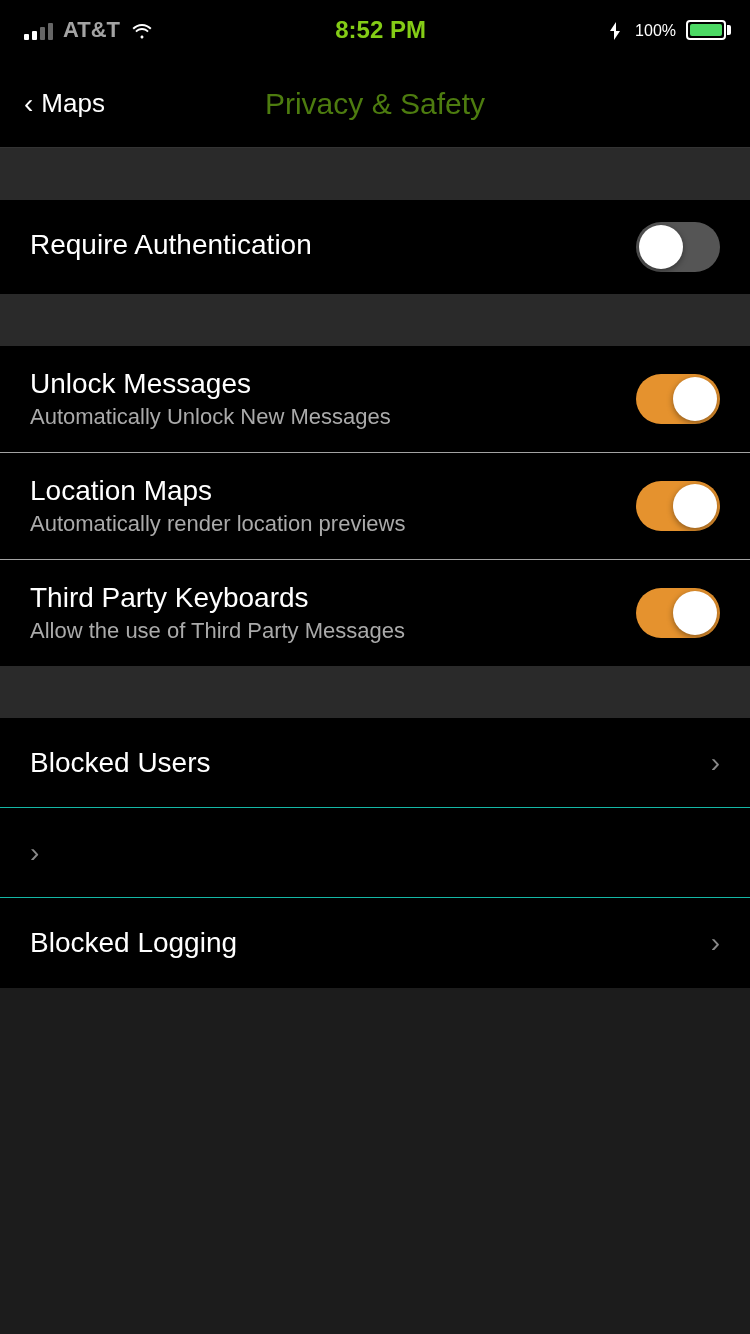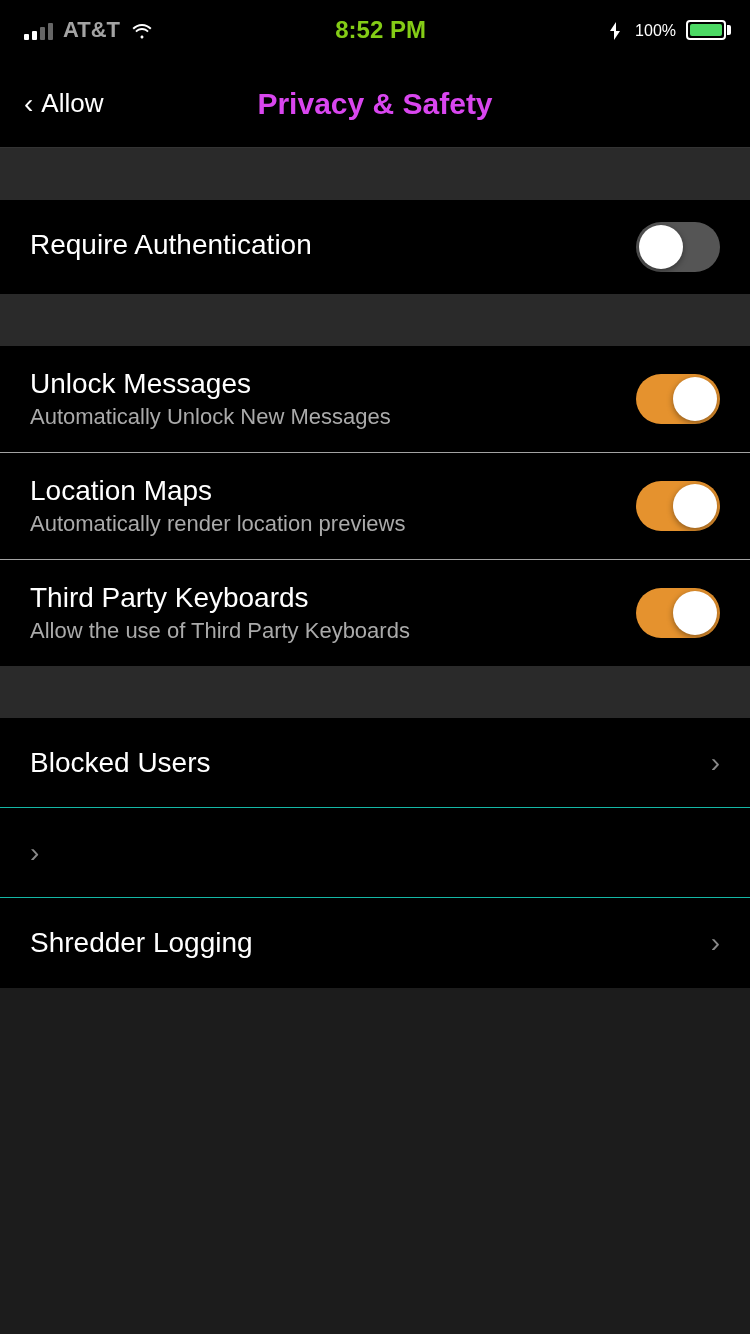--- a/index.html
+++ b/index.html
@@ -120,22 +120,22 @@
       color: #fff;
       font-size: 26px;
       cursor: pointer;
     }
     .back-chevron {
       font-size: 28px;
       font-weight: 300;
     }
     .nav-title {
       font-size: 30px;
-      font-weight: 700;
-      color: #d946ef;
+      font-weight: 400;
+      color: #4d7c0f;
     }
 
     
     .section-spacer {
       height: 52px;
       background: #2a2a2a;
     }
 
     
     .settings-section {
@@ -258,21 +258,21 @@
       <div class="battery-body">
         <div class="battery-fill"></div>
       </div>
     </div>
   </div>
 </div>
 
 <div class="nav-bar">
   <div class="back-button">
     <span class="back-chevron">‹</span>
-    <span>Allow</span>
+    <span>Maps</span>
   </div>
   <span class="nav-title">Privacy &amp; Safety</span>
 </div>
 
 <div class="section-spacer"></div>
 
 <div class="settings-section">
   <div class="settings-row">
     <div class="row-text">
       <div class="row-title">Require Authentication</div>
@@ -302,37 +302,37 @@
       <div class="row-subtitle">Automatically render location previews</div>
     </div>
     <div class="toggle on">
       <div class="toggle-knob"></div>
     </div>
   </div>
 
   <div class="settings-row">
     <div class="row-text">
       <div class="row-title">Third Party Keyboards</div>
-      <div class="row-subtitle">Allow the use of Third Party Keyboards</div>
+      <div class="row-subtitle">Allow the use of Third Party Messages</div>
     </div>
     <div class="toggle on">
       <div class="toggle-knob"></div>
     </div>
   </div>
 </div>
 
 <div class="section-spacer"></div>
 
 <div class="settings-section">
   <div class="nav-row">
     <span class="nav-row-label">Blocked Users</span>
     <span class="chevron-right">›</span>
   </div>
   <div class="nav-row">
     <span class="chevron-right">›</span>
   </div>
   <div class="nav-row">
-    <span class="nav-row-label">Shredder Logging</span>
+    <span class="nav-row-label">Blocked Logging</span>
     <span class="chevron-right">›</span>
   </div>
 </div>
 
 <div class="bottom-area"></div>
 
 </body></html>

